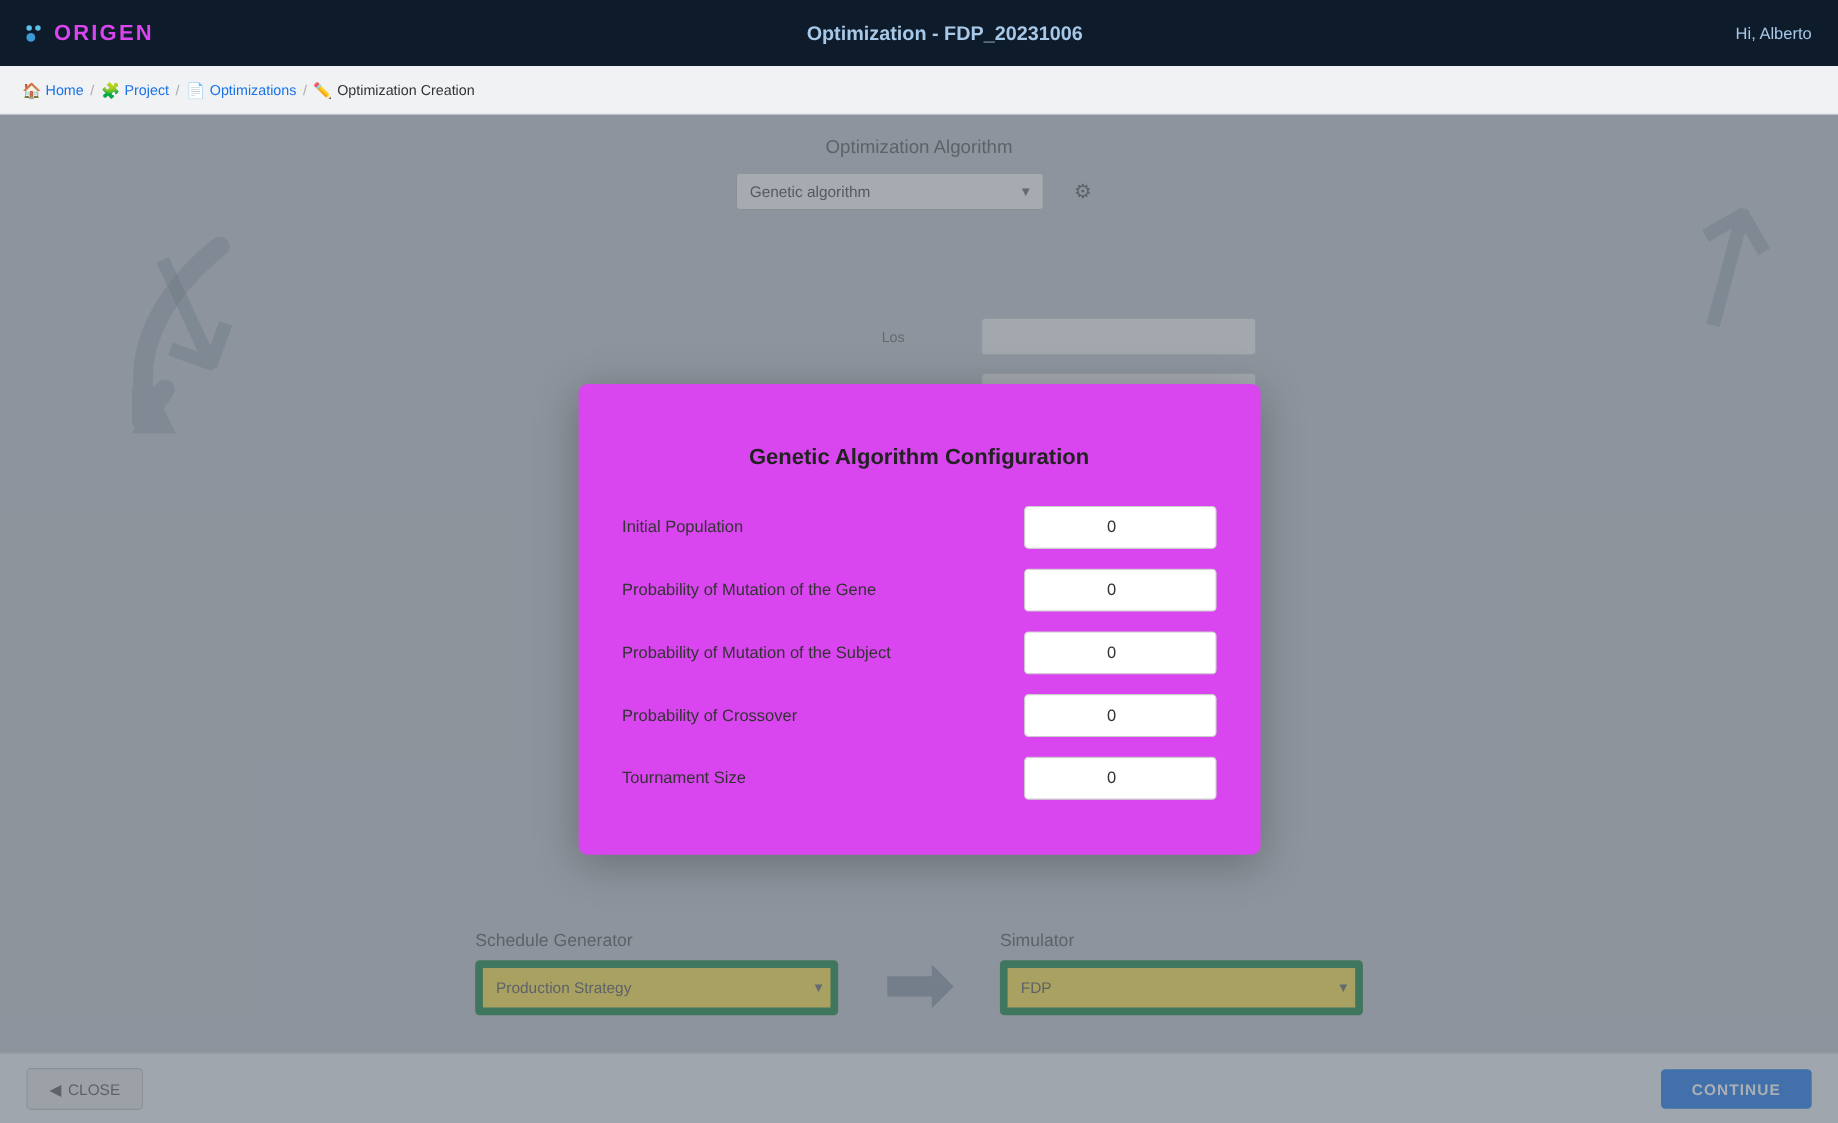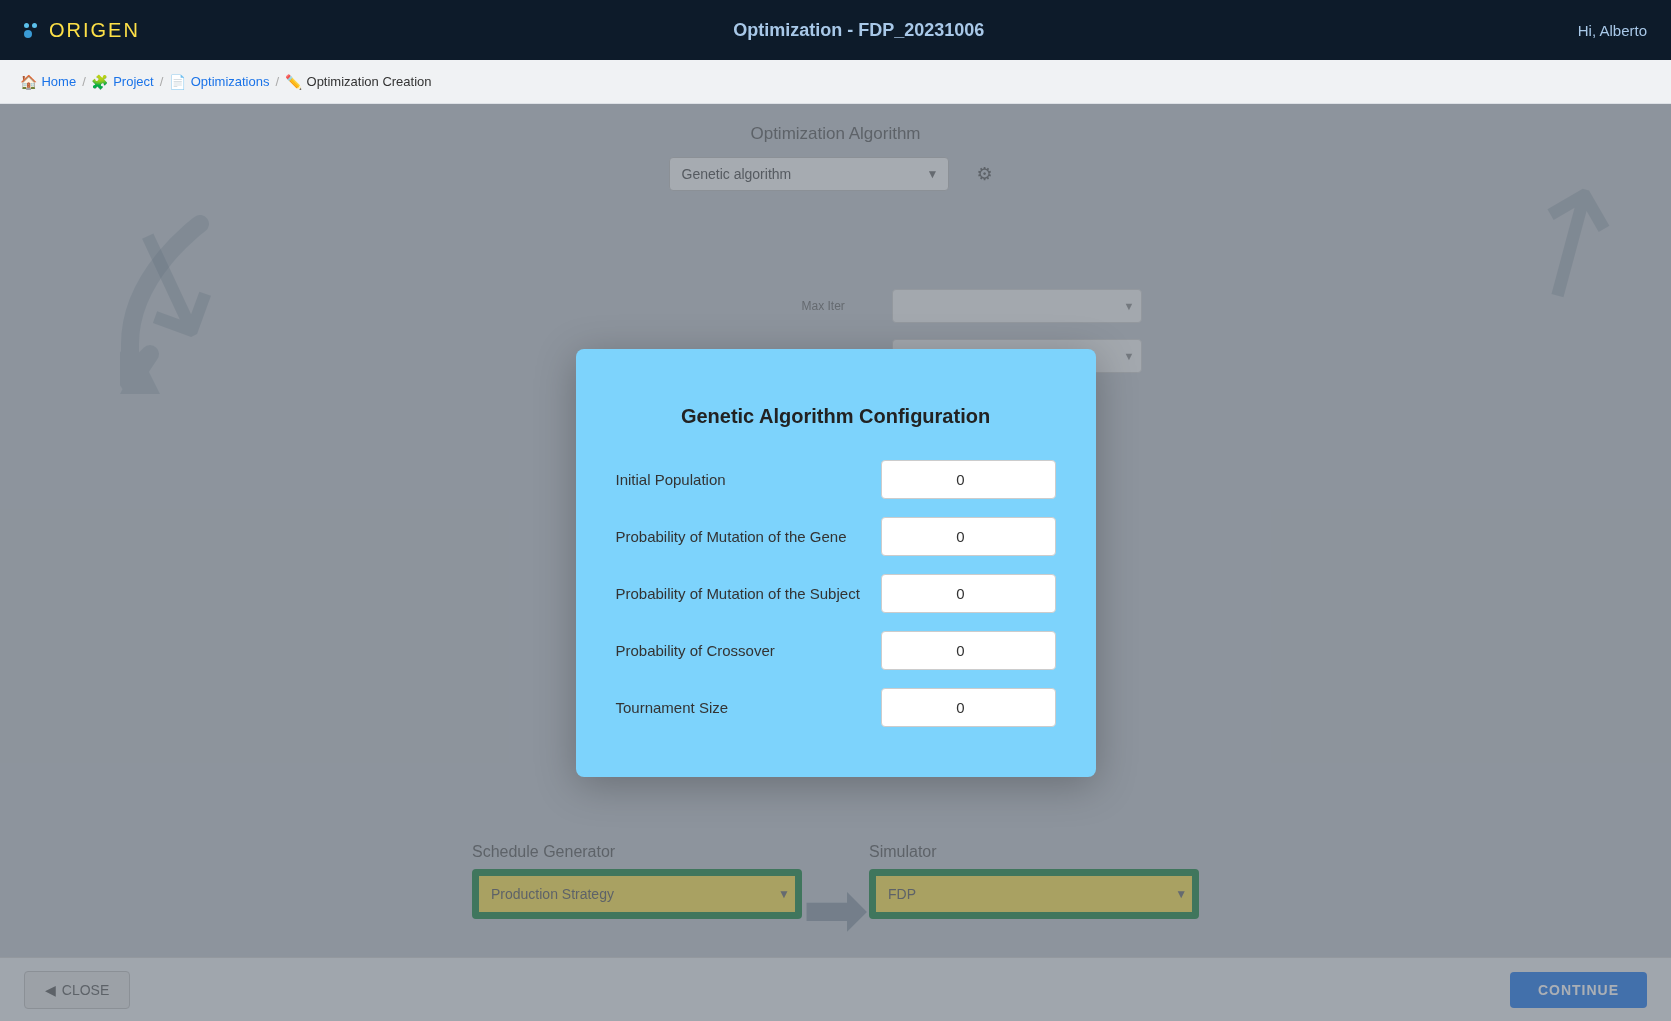--- a/index.html
+++ b/index.html
@@ -11,23 +11,23 @@
       height: 60px;
       display: flex;
       align-items: center;
       justify-content: space-between;
       padding: 0 24px;
     }
     .header-logo {
       display: flex;
       align-items: center;
       gap: 8px;
-      color: #fde047;
+      color: #d946ef;
       font-size: 20px;
-      font-weight: normal;
+      font-weight: bold;
       letter-spacing: 2px;
     }
     .logo-dots {
       display: flex;
       flex-direction: column;
       gap: 2px;
       margin-right: 4px;
     }
     .logo-dot {
       width: 8px;
@@ -140,25 +140,27 @@
 
     .bg-field-label {
       font-size: 13px;
       color: #666;
       width: 80px;
     }
 
     
     .bg-bottom {
       position: absolute;
-      bottom: 65px;
+      bottom: 80px;
       left: 0;
       right: 0;
       display: flex;
       justify-content: center;
+      gap: 40px;
+      align-items: center;
     }
 
     .bg-bottom-group {
       display: flex;
       flex-direction: column;
       gap: 8px;
     }
 
     .bg-bottom-label {
       font-size: 16px;
@@ -227,24 +229,24 @@
       inset: 0;
       background: rgba(100, 110, 120, 0.55);
       display: flex;
       align-items: center;
       justify-content: center;
       z-index: 100;
     }
 
     
     .modal {
-      background: #7dd3fc;
+      background: #d946ef;
       border-radius: 8px;
       box-shadow: 0 8px 40px rgba(0,0,0,0.25);
-      width: 520px;
+      width: 620px;
       padding: 56px 40px 32px;
     }
 
     .modal-title {
       font-size: 20px;
       font-weight: 600;
       color: #222;
       text-align: center;
       margin-bottom: 32px;
     }
@@ -356,20 +358,24 @@
 
     <svg class="arrow-shape-down-left" width="160" height="200" viewBox="0 0 160 200">
       <path d="M80 10 C80 10 10 60 10 130 L10 160 L30 140 L10 170 L-10 140 L10 160" stroke="#6a7f90" stroke-width="18" fill="none" stroke-linecap="round" stroke-linejoin="round"></path>
       <polygon points="0,180 20,140 40,180" fill="#6a7f90"></polygon>
     </svg>
 
     <div style="position:absolute;left:110px;top:100px;opacity:0.28;font-size:150px;color:#5a6e7f;transform:scaleX(-1) rotate(-20deg);line-height:1;">↙</div>
     <div style="position:absolute;right:40px;top:60px;opacity:0.28;font-size:150px;color:#5a6e7f;transform:rotate(-30deg);line-height:1;">↗</div>
 
     <div style="position:absolute;top:185px;left:50%;transform:translateX(-10%);display:flex;flex-direction:column;gap:16px;width:340px;">
+      <div class="bg-field-row">
+        <span class="bg-field-label">Los</span>
+        <div style="flex:1;background:#f0f0f0;border:1px solid #ccc;border-radius:4px;height:34px;"></div>
+      </div>
       <div class="bg-field-row">
         <span class="bg-field-label" style="font-size:12px;">Max Iter</span>
         <div style="flex:1;background:#f0f0f0;border:1px solid #ccc;border-radius:4px;height:34px;display:flex;align-items:center;justify-content:flex-end;padding-right:6px;">
           <span style="font-size:11px;color:#888;">▼</span>
         </div>
       </div>
       <div class="bg-field-row">
         <span class="bg-field-label">Hall</span>
         <div style="flex:1;background:#f0f0f0;border:1px solid #ccc;border-radius:4px;height:34px;display:flex;align-items:center;justify-content:flex-end;padding-right:6px;">
           <span style="font-size:11px;color:#888;">▼</span>

